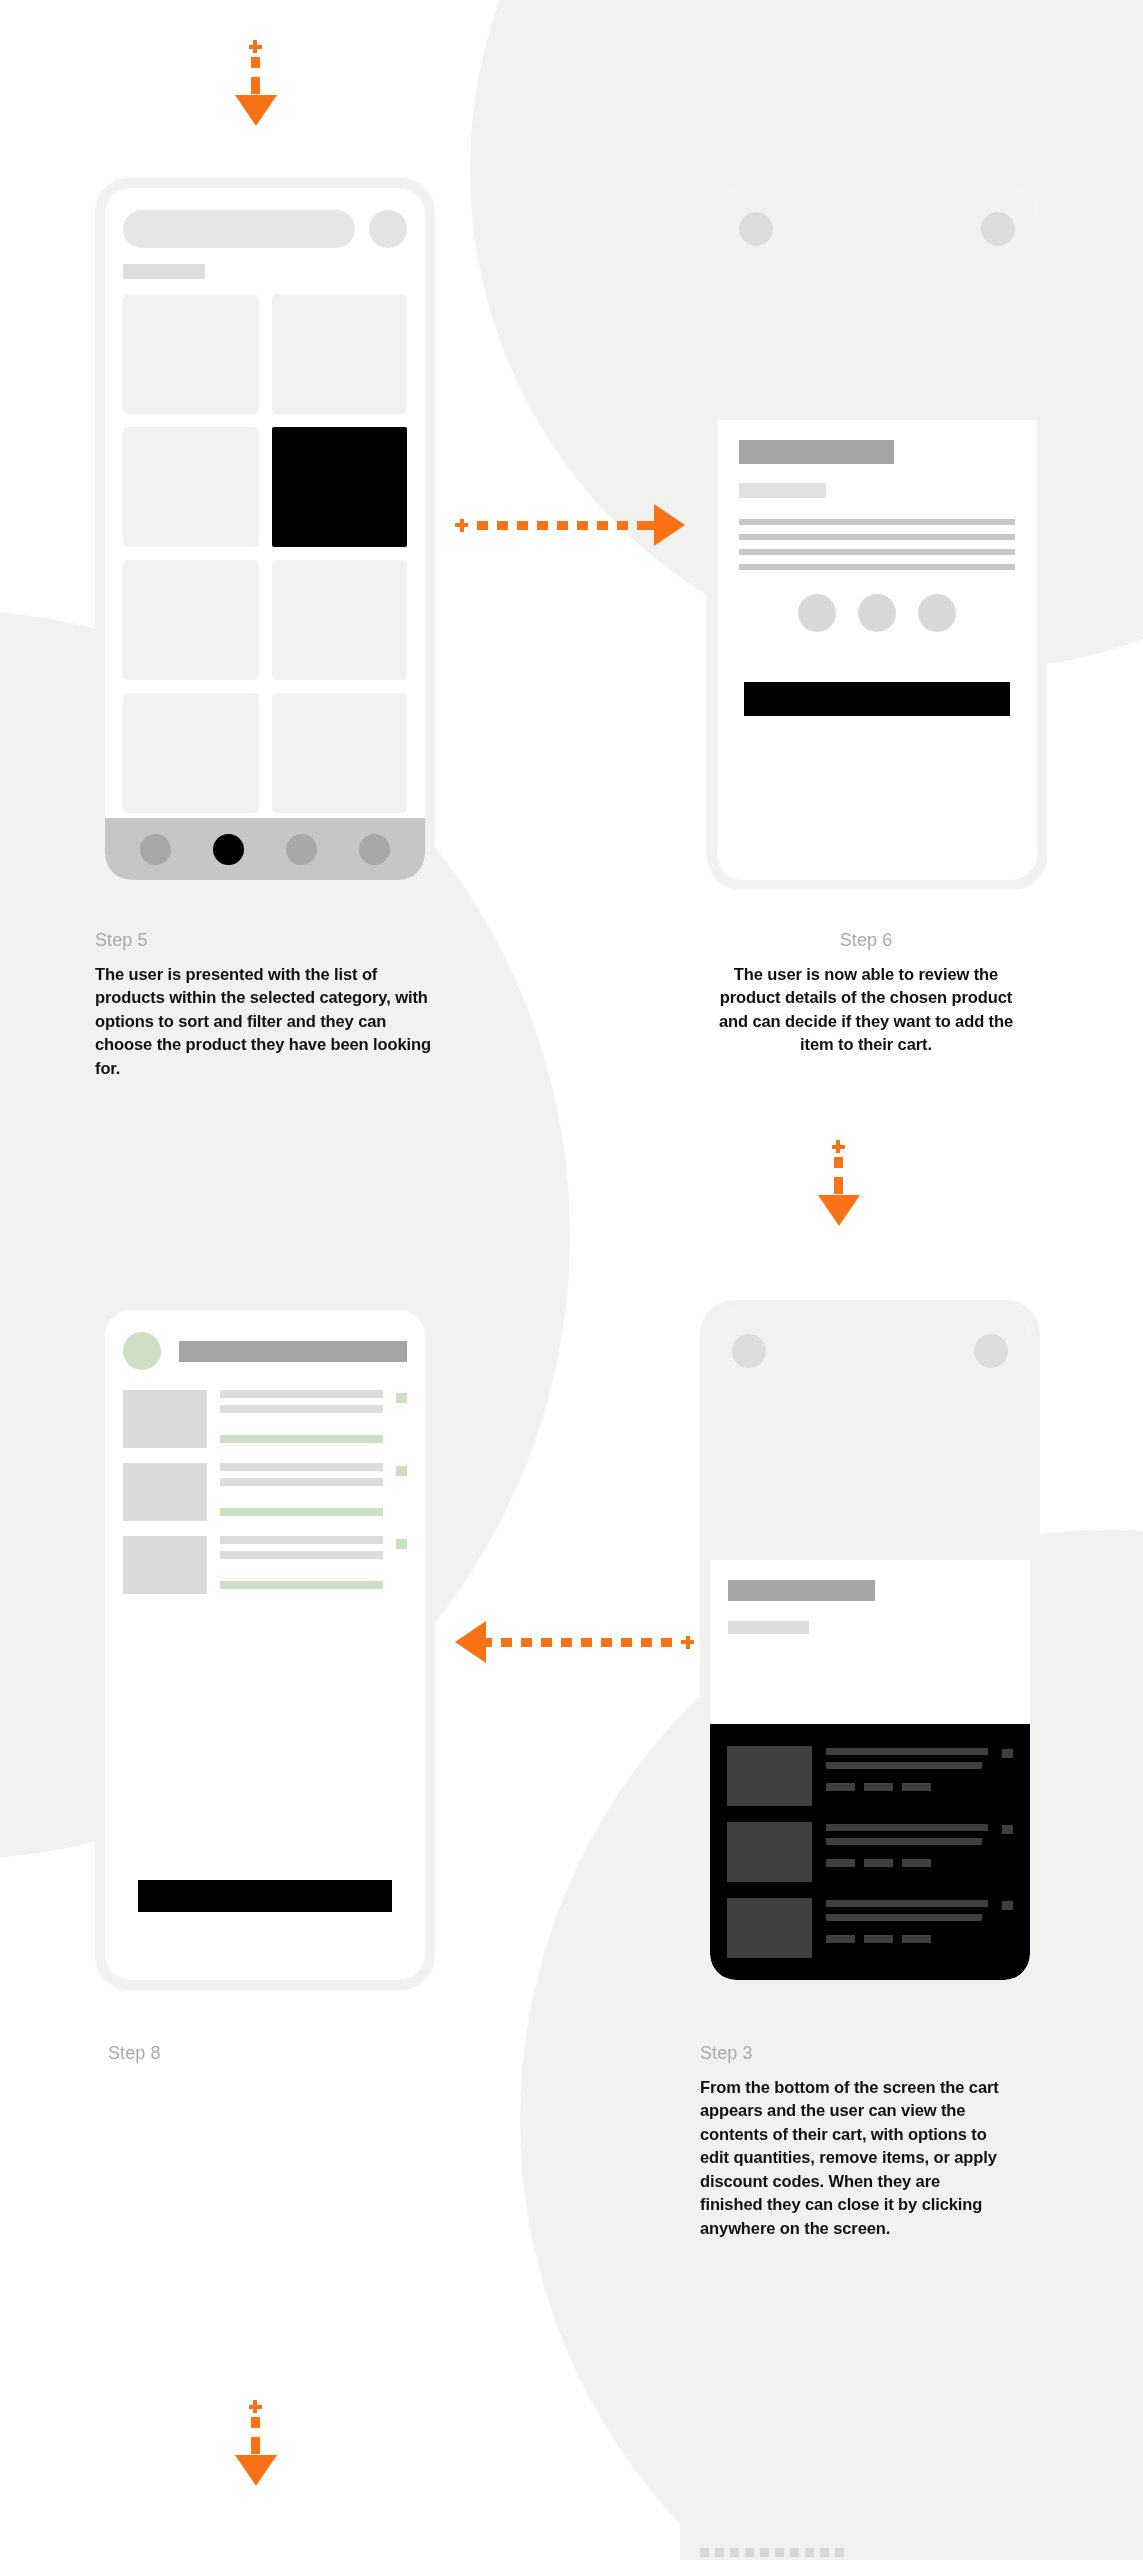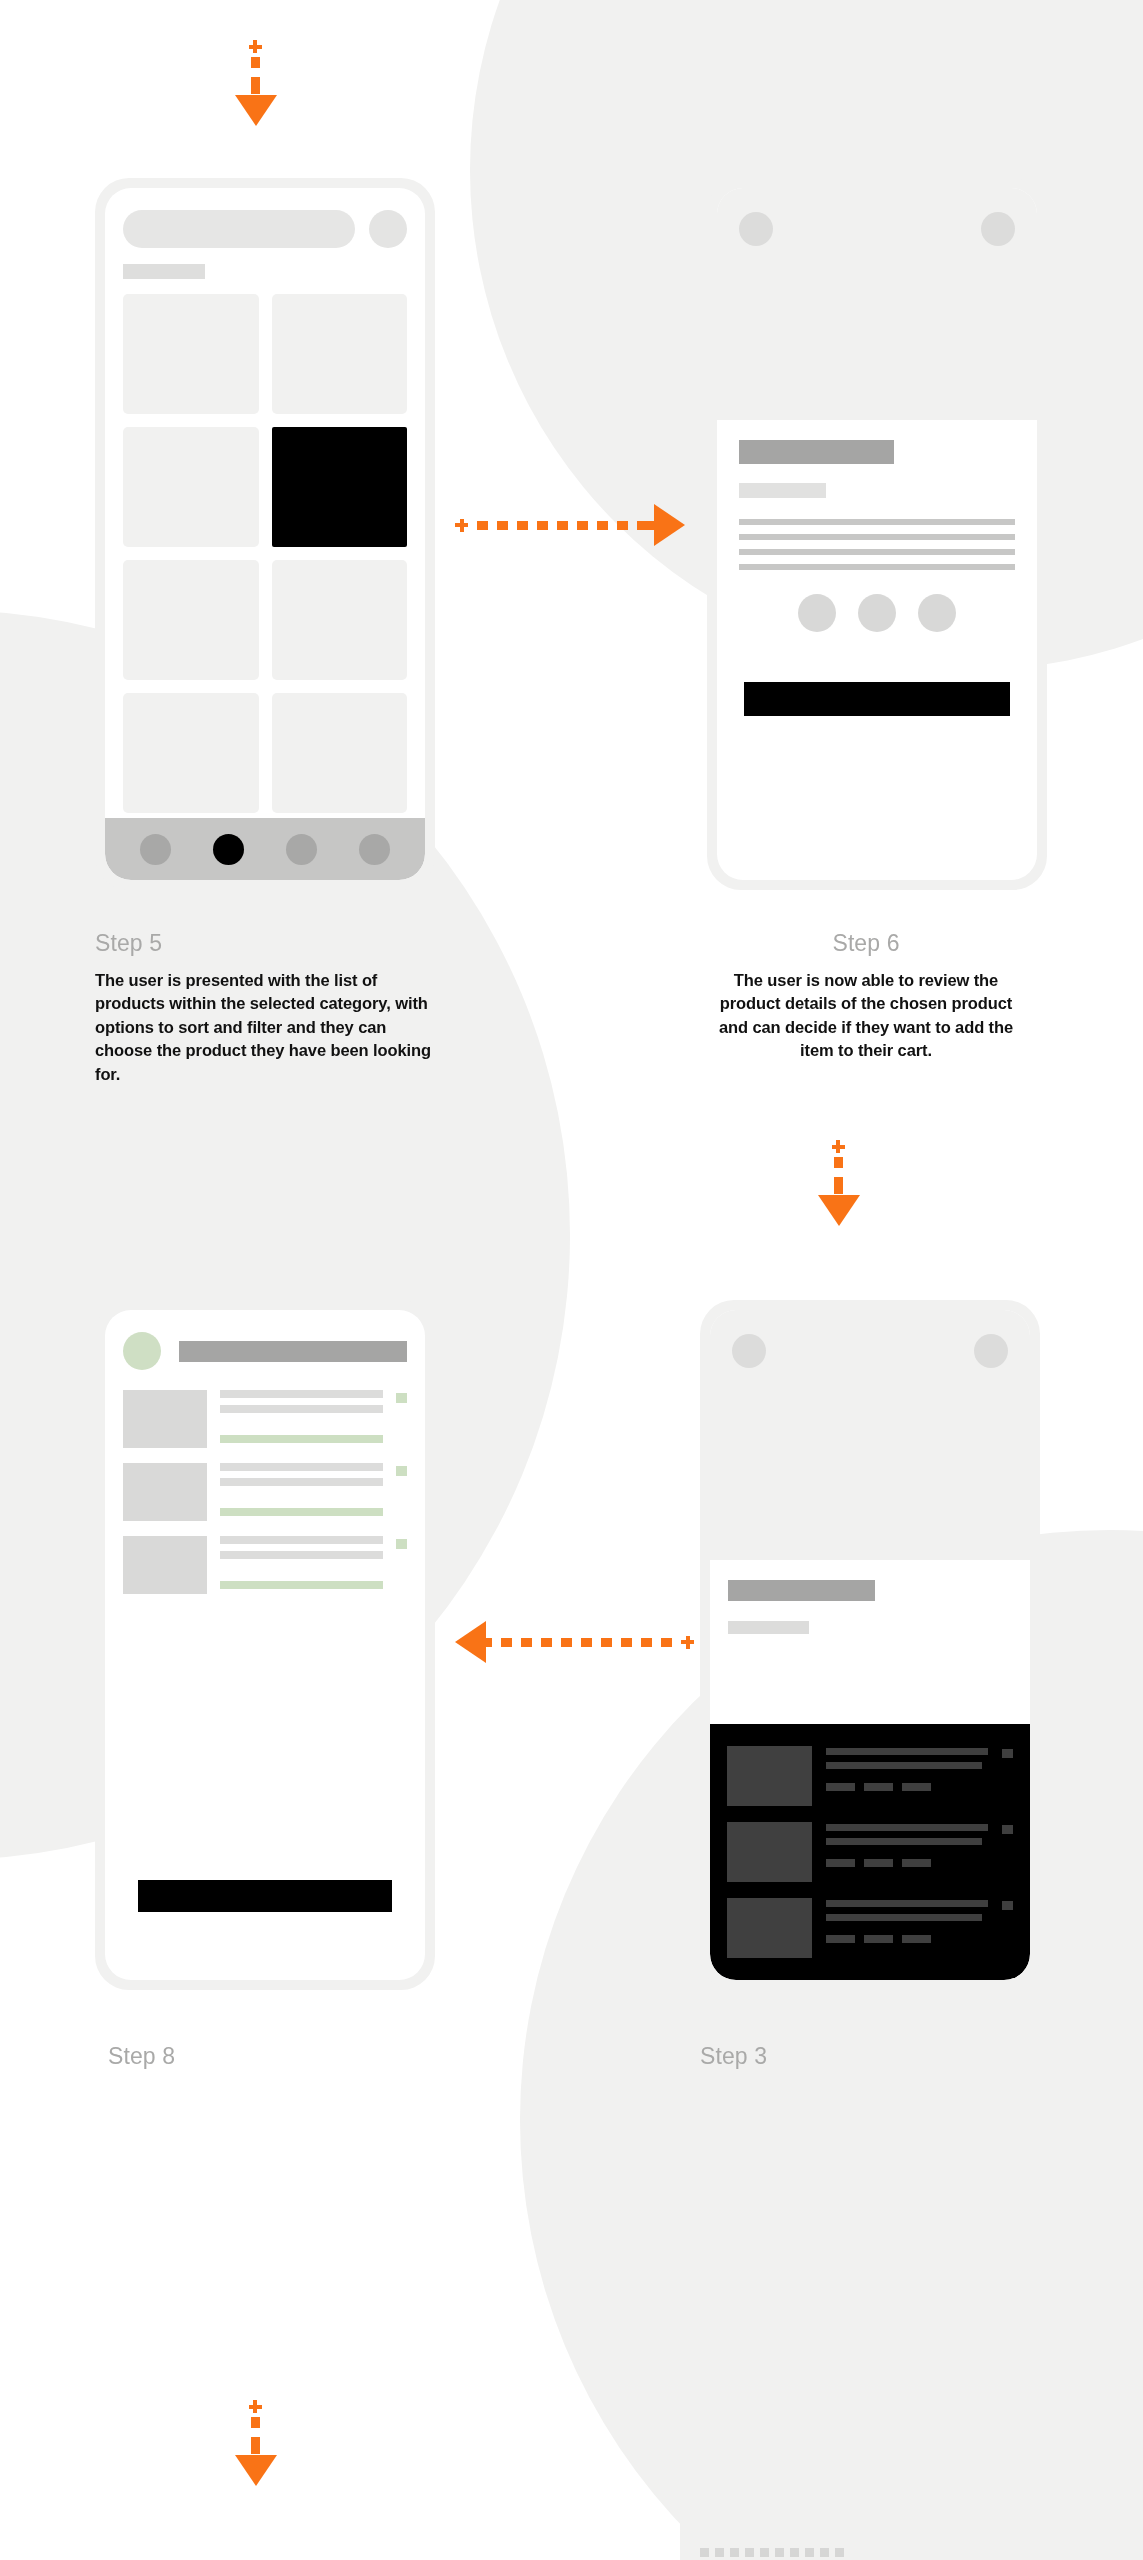--- a/index.html
+++ b/index.html
@@ -179,21 +179,21 @@
   }
 
   
   .caption { position: absolute; z-index: 3; }
   #caption-step5 { left: 95px;  top: 930px;  width: 340px; }
   #caption-step6 { left: 707px; top: 930px;  width: 318px; text-align: center; }
   #caption-step8 { left: 108px; top: 2043px; width: 300px; }
   #caption-step7 { left: 700px; top: 2043px; width: 300px; }
 
   .step-label {
-    font-size: 23px;
+    font-size: 18px;
     color: #a9a9a8;
     font-weight: 400;
     letter-spacing: 0.1px;
     margin-bottom: 12px;
   }
   .step-text {
     font-size: 16.5px;
     line-height: 1.42;
     color: #111111;
     font-weight: 700;
@@ -498,20 +498,21 @@
       </div>
     </div>
   </div>
 
   <div class="caption" id="caption-step8">
     <div class="step-label">Step 8</div>
   </div>
 
   <div class="caption" id="caption-step7">
     <div class="step-label">Step 3</div>
+    <div class="step-text">From the bottom of the screen the cart appears and the user can view the contents of their cart, with options to edit quantities, remove items, or apply discount codes. When they are finished they can close it by clicking anywhere on the screen.</div>
   </div>
 
   <div class="arrow arrow-v" id="arrow-bottom">
     <div class="tail-star">
       <span class="star"></span>
     </div>
     <div class="dash-col">
         <i></i>
         <i></i>
       </div>

